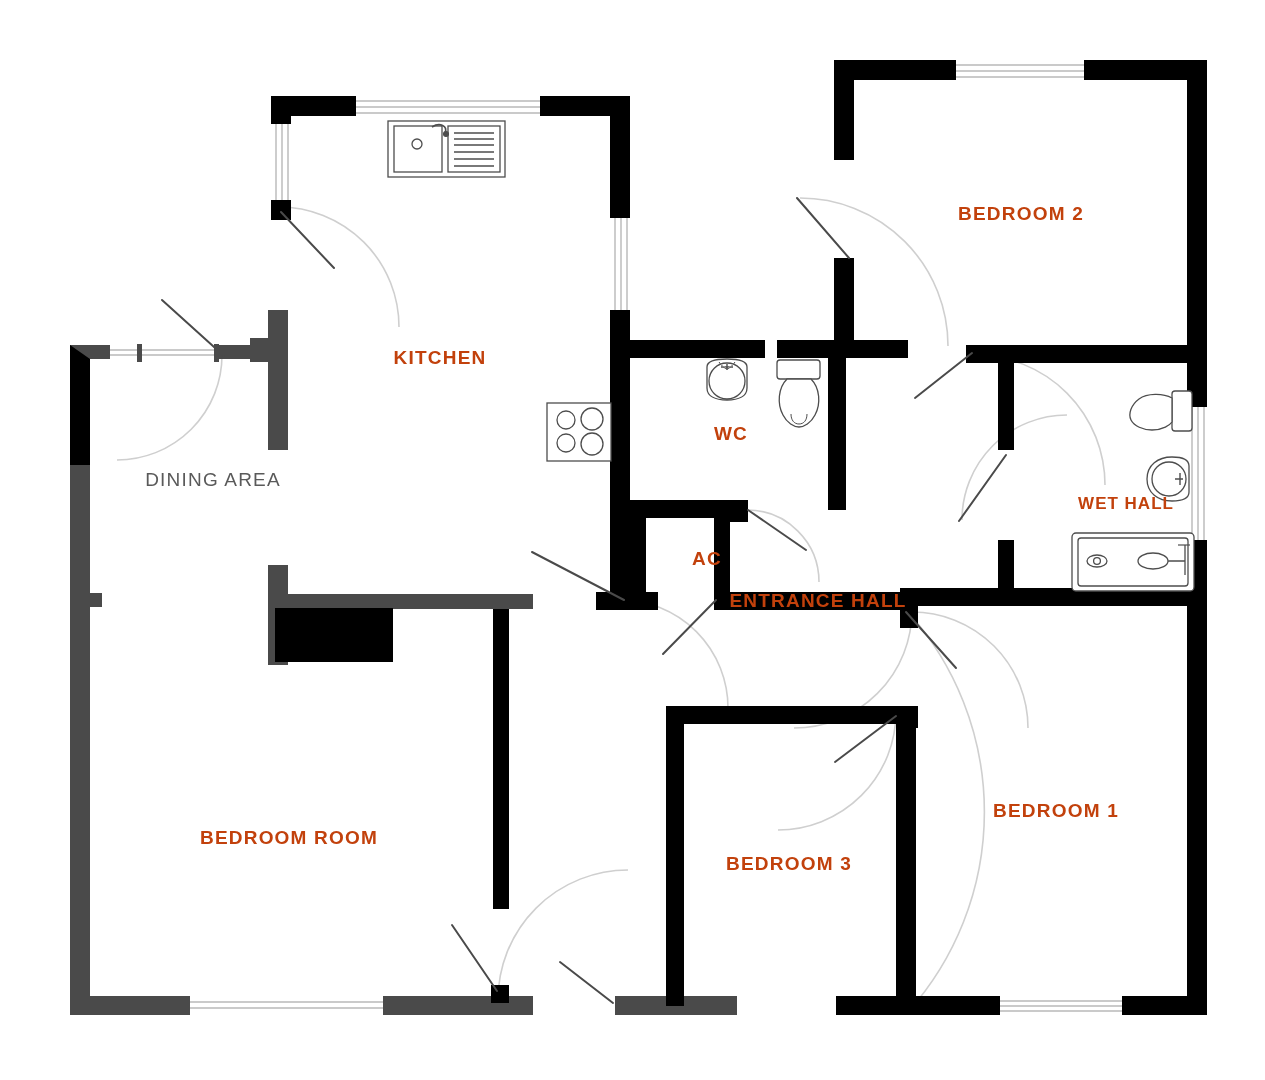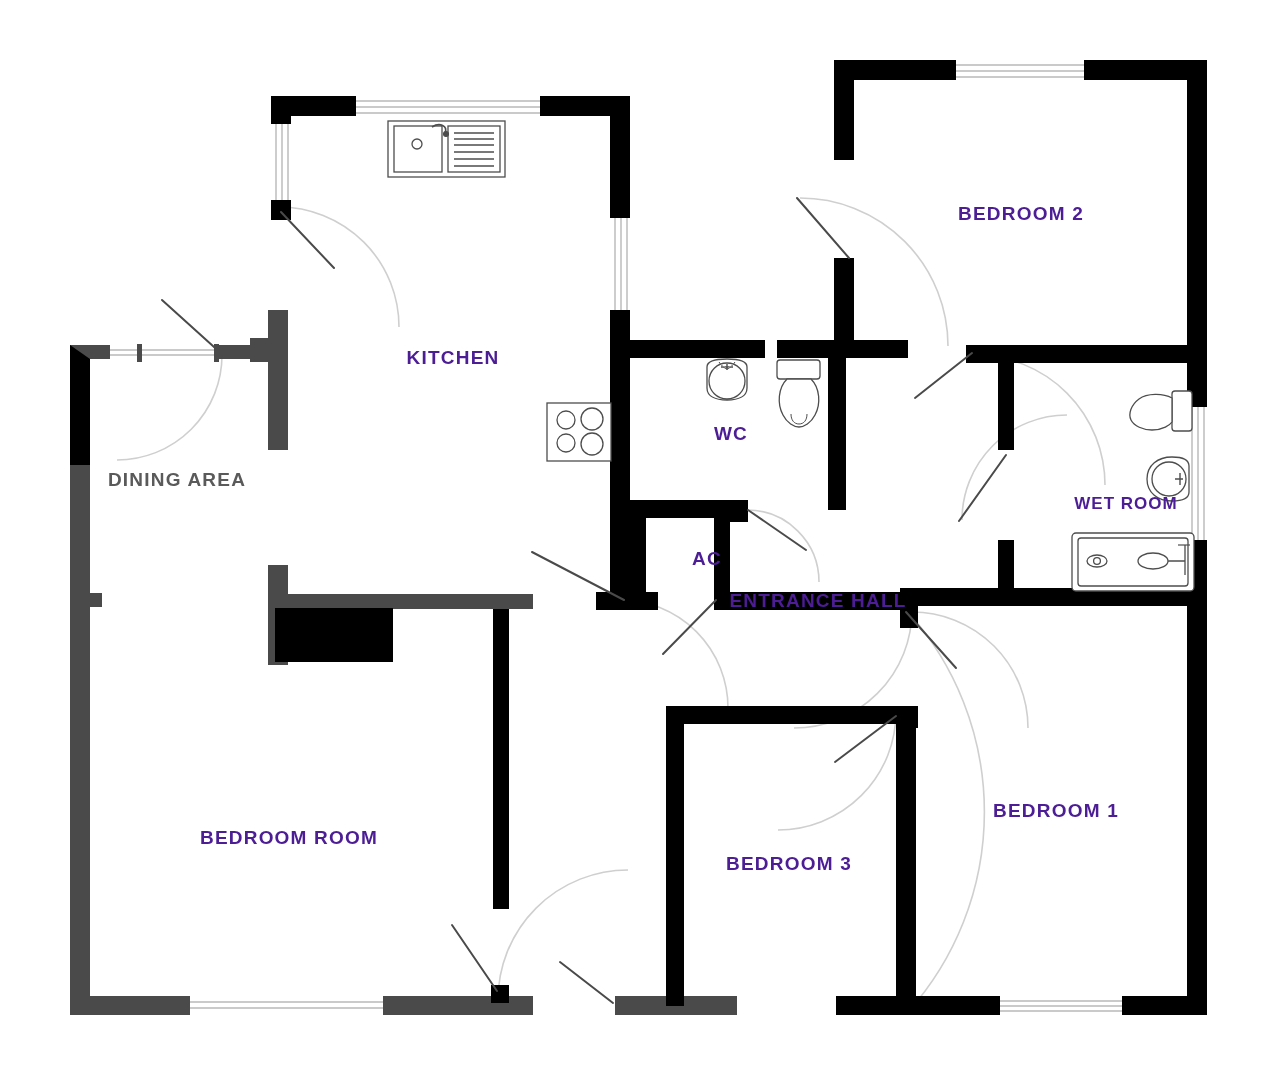--- a/index.html
+++ b/index.html
@@ -22,34 +22,35 @@
     position: absolute;
     left: 0;
     top: 0;
     width: 1265px;
     height: 1080px;
   }
   .room-label {
     position: absolute;
     font-family: "Liberation Sans", sans-serif;
     font-weight: bold;
-    color: #4c1d95;
+    color: #c2410c;
     letter-spacing: 1.2px;
     white-space: nowrap;
     transform: translate(-50%, -50%);
     pointer-events: none;
     font-size: 19px;
   }
   .room-label.small {
     font-size: 17px;
     letter-spacing: 1.0px;
   }
   .room-label.dim {
     color: #5a5a5a;
-    font-weight: bold;
+    font-weight: normal;
+    margin-left: 36px;
   }
 </style>
 </head>
 <body>
 
 <div id="plan-root">
 
   <svg id="plan-svg" viewBox="0 0 1265 1080">
 
     <g fill="none" stroke="#cfcfcf" stroke-width="1.6">
@@ -293,24 +294,24 @@
       <rect x="1078" y="538" width="110" height="48" rx="3"></rect>
       <ellipse cx="1097" cy="561" rx="10" ry="6"></ellipse>
       <circle cx="1097" cy="561" r="3.4"></circle>
       <ellipse cx="1153" cy="561" rx="15" ry="8"></ellipse>
       <path d="M 1168,561 L 1185,561 L 1185,545 M 1185,575 L 1185,561" stroke-width="1.3"></path>
       <line x1="1178" y1="545" x2="1190" y2="545" stroke-width="1.2"></line>
     </g>
 
   </svg>
 
-  <div class="room-label" style="left:453px; top:358px;">KITCHEN</div>
+  <div class="room-label" style="left:440px; top:358px;">KITCHEN</div>
   <div class="room-label dim" style="left:177px; top:480px;">DINING AREA</div>
   <div class="room-label" style="left:289px; top:838px;">BEDROOM ROOM</div>
   <div class="room-label" style="left:731px; top:434px;">WC</div>
   <div class="room-label" style="left:679px; top:559px;margin-left:28px;">AC</div>
   <div class="room-label" style="left:818px; top:601px;text-align:right;">ENTRANCE HALL</div>
   <div class="room-label" style="left:1056px; top:811px;text-align:right;">BEDROOM 1</div>
   <div class="room-label" style="left:1021px; top:214px;">BEDROOM 2</div>
   <div class="room-label" style="left:789px; top:864px;">BEDROOM 3</div>
-  <div class="room-label small" style="left:1126px; top:504px;">WET ROOM</div>
+  <div class="room-label small" style="left:1126px; top:504px;">WET HALL</div>
 
 </div>
 
 </body></html>

